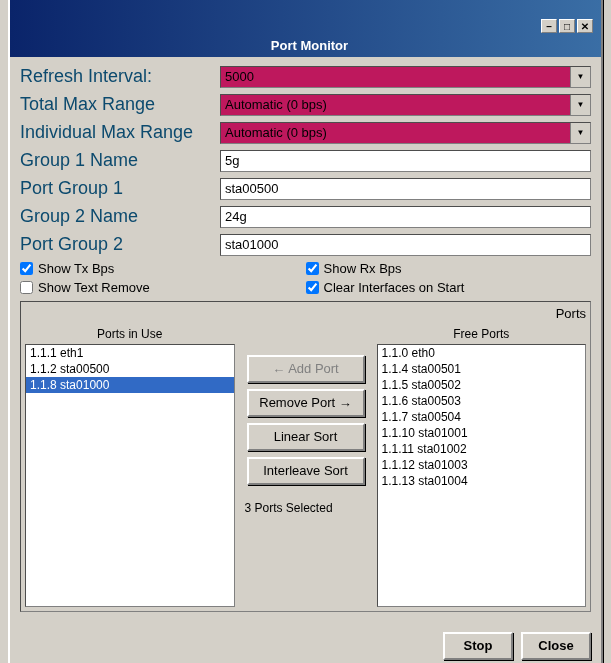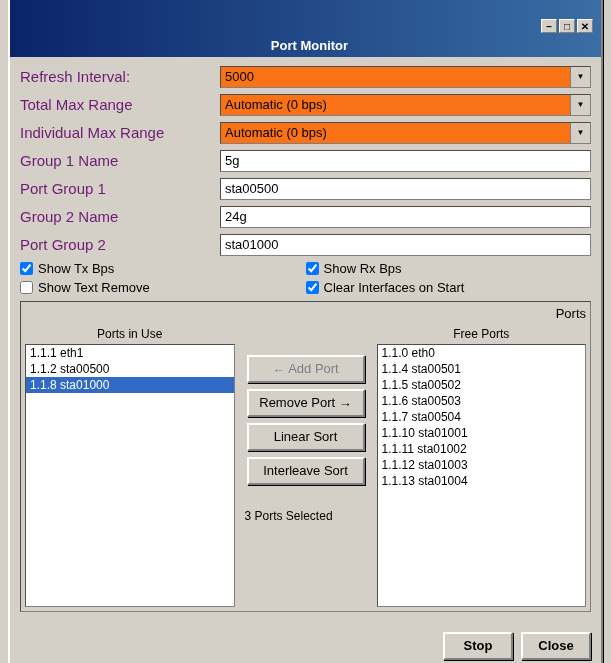--- a/index.html
+++ b/index.html
@@ -54,41 +54,41 @@
       padding: 8px 10px;
     }
     .form-row {
       display: flex;
       align-items: center;
       margin-bottom: 4px;
       min-height: 24px;
     }
     .form-label {
       width: 200px;
-      color: #701a75;
-      font-size: 15px;
+      color: #0c4a6e;
+      font-size: 18px;
     }
     .form-input {
       flex: 1;
       height: 22px;
       border: 1px solid #808080;
       border-top-color: #4d4d4d;
       border-left-color: #4d4d4d;
       background: white;
       padding: 2px 4px;
       font-size: 13px;
     }
     .form-select-wrapper {
       flex: 1;
       display: flex;
       align-items: center;
       border: 1px solid #808080;
       border-top-color: #4d4d4d;
       border-left-color: #4d4d4d;
-      background: #f97316;
+      background: #be185d;
       height: 22px;
     }
     .form-select-text {
       flex: 1;
       padding: 2px 4px;
       font-size: 13px;
       color: #000;
     }
     .dropdown-arrow {
       width: 20px;
@@ -157,21 +157,21 @@
     .list-item.selected {
       background: #316ac5;
       color: #ffffff;
     }
     .ports-middle {
       width: 130px;
       display: flex;
       flex-direction: column;
       align-items: flex-end;
       padding-top: 0;
-      gap: 18px;
+      gap: 10px;
     }
     .ports-middle-top {
       display: flex;
       flex-direction: column;
       align-items: center;
       gap: 6px;
       width: 100%;
     }
     .win-button {
       width: 118px;

